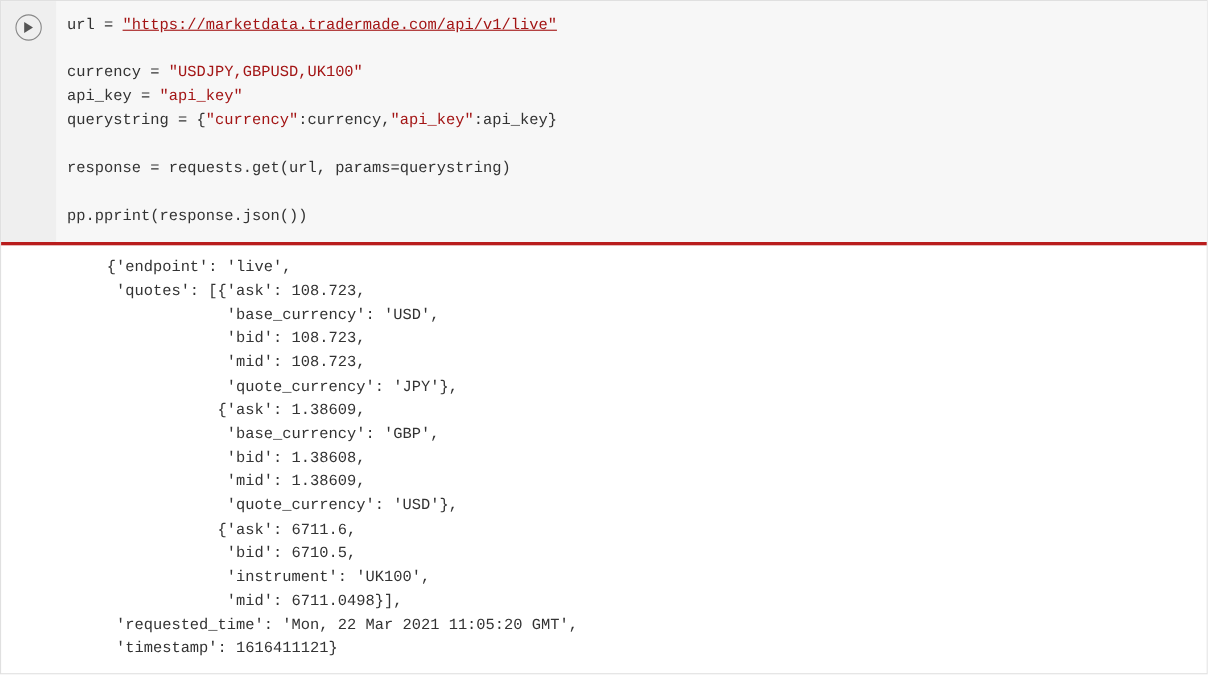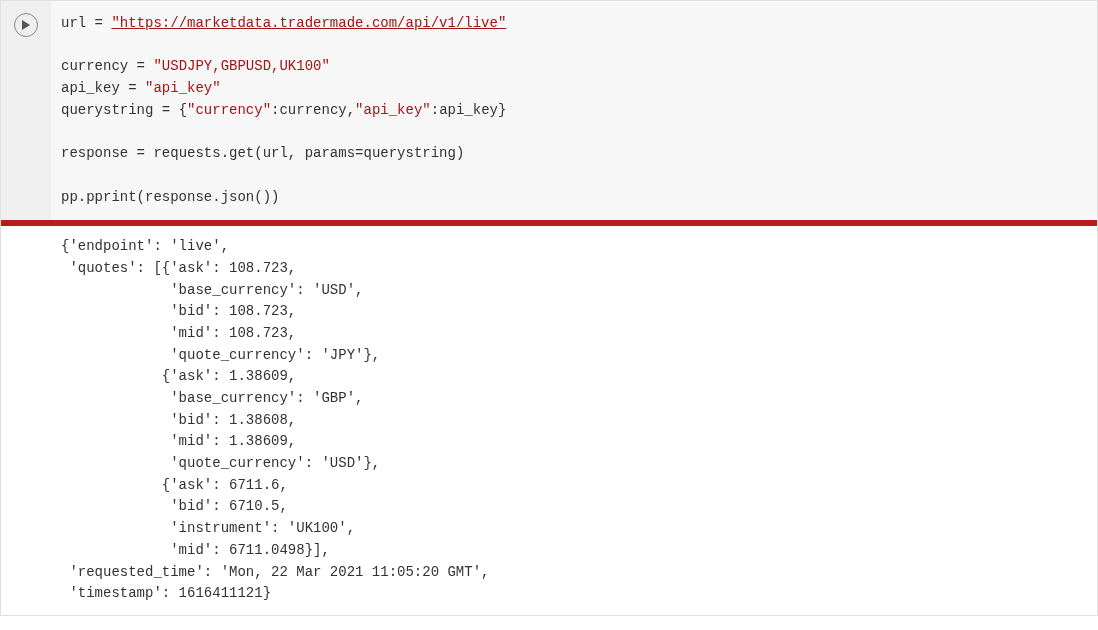--- a/index.html
+++ b/index.html
@@ -16,21 +16,21 @@
       overflow: hidden;
     }
     .notebook {
       display: flex;
       flex-direction: column;
       border: 1px solid #e0e0e0;
     }
     .code-cell {
       display: flex;
       background: #f7f7f7;
-      border-bottom: 6px solid #b91c1c;
+      border-bottom: 3px solid #b91c1c;
     }
     .gutter {
       width: 50px;
       background: #efefef;
       display: flex;
       justify-content: center;
       padding-top: 12px;
       flex-shrink: 0;
     }
     .run-button {
@@ -51,20 +51,21 @@
     .code-area {
       flex: 1;
       padding: 12px 10px;
       line-height: 1.55;
       white-space: pre;
       font-family: 'Consolas', 'Monaco', 'Courier New', monospace;
       color: #333;
     }
     .output-cell {
       display: flex;
+      padding-left: 36px;
     }
     .output-gutter {
       width: 50px;
       flex-shrink: 0;
     }
     .output-area {
       flex: 1;
       padding: 10px 10px;
       line-height: 1.55;
       white-space: pre;

